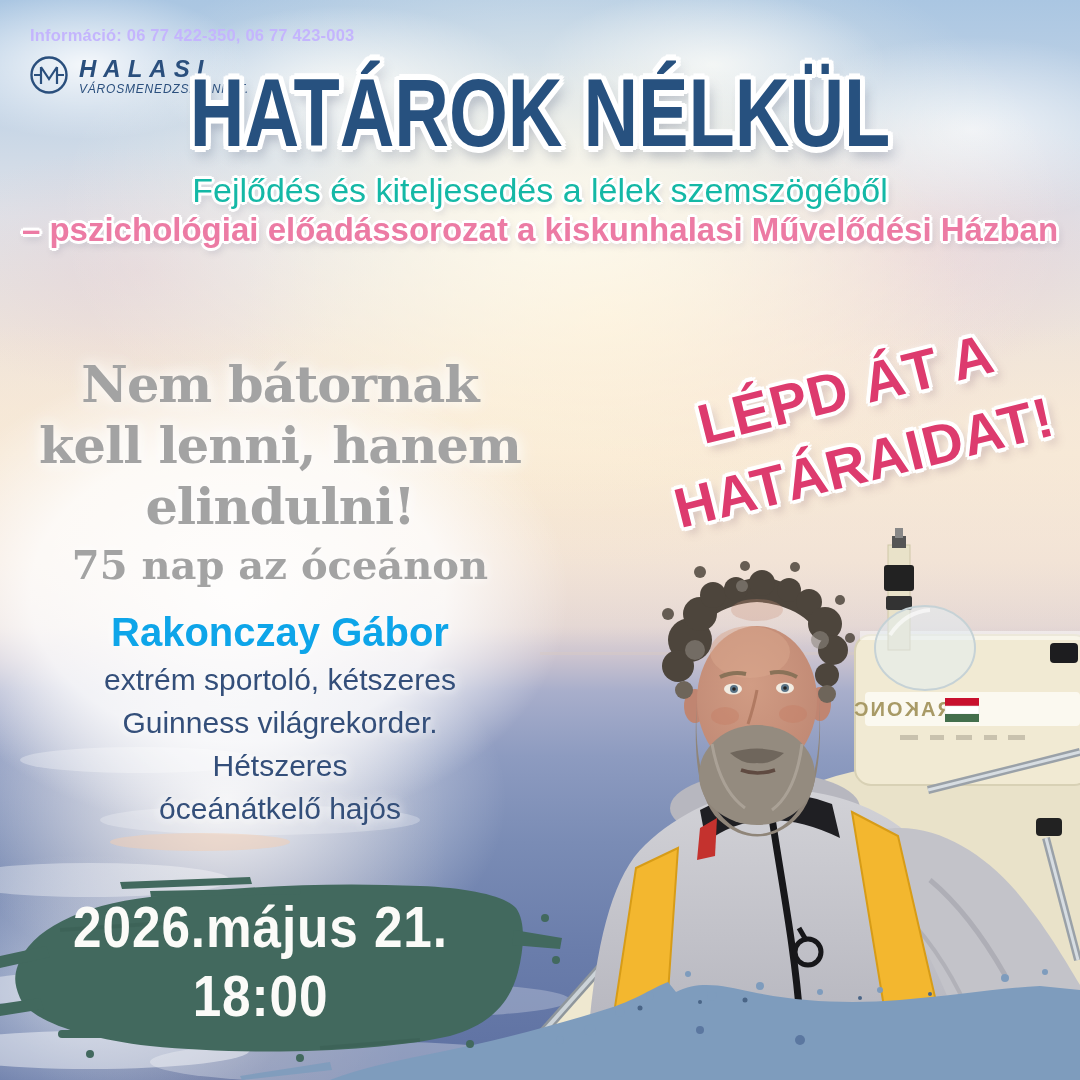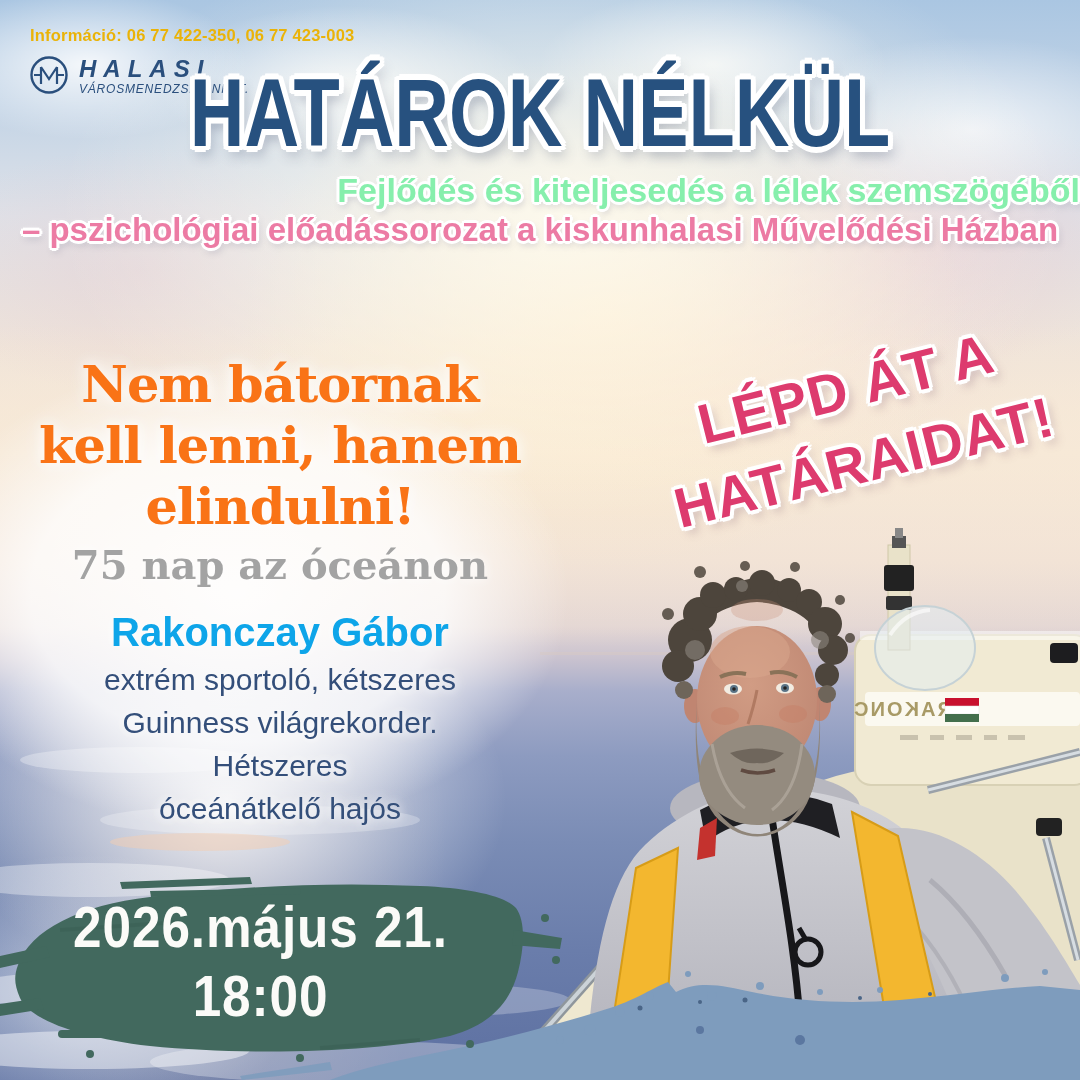--- a/index.html
+++ b/index.html
@@ -19,38 +19,38 @@
       radial-gradient(280px 120px at 66% 6%, rgba(255,255,255,.75), rgba(255,255,255,0) 62%),
       radial-gradient(320px 150px at 90% 12%, rgba(255,255,255,.7), rgba(255,255,255,0) 62%),
       radial-gradient(380px 200px at 85% 22%, rgba(233,196,203,.55), rgba(233,196,203,0) 65%),
       radial-gradient(420px 220px at 70% 31%, rgba(240,214,216,.5), rgba(240,214,216,0) 65%),
       radial-gradient(360px 190px at 13% 25%, rgba(228,203,210,.45), rgba(228,203,210,0) 65%),
       linear-gradient(180deg, rgba(0,0,0,0) 30%, rgba(248,233,214,.55) 38%, rgba(248,233,214,.35) 52%, rgba(0,0,0,0) 60%),
       linear-gradient(180deg,#aac6e2 0%,#c3d4e6 10%,#dfe2e8 20%,#efe4da 32%,#f6e9d8 42%,#efe0d6 52%,#e3d6d4 58%,#c9c2cf 61%,#a8aecb 64%,#8d9bc0 70%,#7a8cb5 78%,#6a7dab 88%,#5d70a1 100%);}
   .scene{position:absolute;inset:0;z-index:1;}
   
   .txt{position:absolute;z-index:2;}
-  .info{left:30px;top:26px;font-size:16.5px;font-weight:bold;color:#eab308;letter-spacing:.2px;}
+  .info{left:30px;top:26px;font-size:16.5px;font-weight:bold;color:#c4b5fd;letter-spacing:.2px;}
   .logo{left:28px;top:54px;display:flex;align-items:flex-end;gap:9px;font-style:italic;}
   .logo-name{font-size:24px;font-weight:bold;color:#2a4f7d;letter-spacing:7px;line-height:24px;}
   .logo-sub{font-size:12px;color:#2a4f7d;letter-spacing:.8px;margin-top:1px;}
   .title{left:0;right:0;top:64px;text-align:center;font-size:97px;font-weight:bold;
     color:#27517f;line-height:1;transform:scaleX(.78);margin:0;
     text-shadow:-6px 0 0 #fff,6px 0 0 #fff,0 -6px 0 #fff,0 6px 0 #fff,
       -4px -4px 0 #fff,-4px 4px 0 #fff,4px -4px 0 #fff,4px 4px 0 #fff,
       -6px 3px 0 #fff,6px 3px 0 #fff,-6px -3px 0 #fff,6px -3px 0 #fff,
       0 0 10px rgba(255,255,255,.9),5px 9px 14px rgba(80,90,120,.45);}
   .outline-sm{text-shadow:-3px 0 0 #fff,3px 0 0 #fff,0 -3px 0 #fff,0 3px 0 #fff,
       -2px -2px 0 #fff,-2px 2px 0 #fff,2px -2px 0 #fff,2px 2px 0 #fff,
       0 0 6px rgba(255,255,255,.85),2px 4px 7px rgba(90,90,120,.35);}
-  .sub1{left:0;right:0;top:171px;text-align:right;font-size:34px;font-weight:bold;color:#86efac;}
+  .sub1{left:0;right:0;top:171px;text-align:center;font-size:34px;font-weight:normal;color:#14b8a6;}
   .sub2{left:0;right:0;top:211px;text-align:center;font-size:33px;font-weight:bold;color:#ec7ba4;}
   .quote{left:30px;top:354px;width:500px;text-align:center;
     font-family:"DejaVu Serif",serif;font-weight:bold;font-size:51px;letter-spacing:-1px;
-    color:#f97316;line-height:61px;text-shadow:0 0 14px rgba(255,255,255,.9),0 0 22px rgba(255,255,255,.7);}
+    color:#a3a3a3;line-height:61px;text-shadow:0 0 14px rgba(255,255,255,.9),0 0 22px rgba(255,255,255,.7);}
   .quote-sub{left:30px;top:541px;width:500px;text-align:center;
     font-family:"DejaVu Serif",serif;font-weight:bold;font-size:40px;color:#a3a3a3;
     text-shadow:0 0 12px rgba(255,255,255,.9);}
   .speaker-name{left:30px;top:610px;width:500px;text-align:center;font-size:40px;font-weight:bold;
     color:#0ea5e9;text-shadow:0 0 12px rgba(255,255,255,.9);}
   .bio{left:30px;top:658px;width:500px;text-align:center;font-size:30px;color:#344f7a;
     line-height:43px;text-shadow:0 0 10px rgba(255,255,255,.9),0 0 18px rgba(255,255,255,.7);}
   .badge{left:640px;top:350px;width:430px;transform:rotate(-14deg);text-align:center;
     font-weight:bold;font-size:56px;color:#dd3b6e;letter-spacing:1px;line-height:76px;
     text-shadow:-4px 0 0 #fff,4px 0 0 #fff,0 -4px 0 #fff,0 4px 0 #fff,

